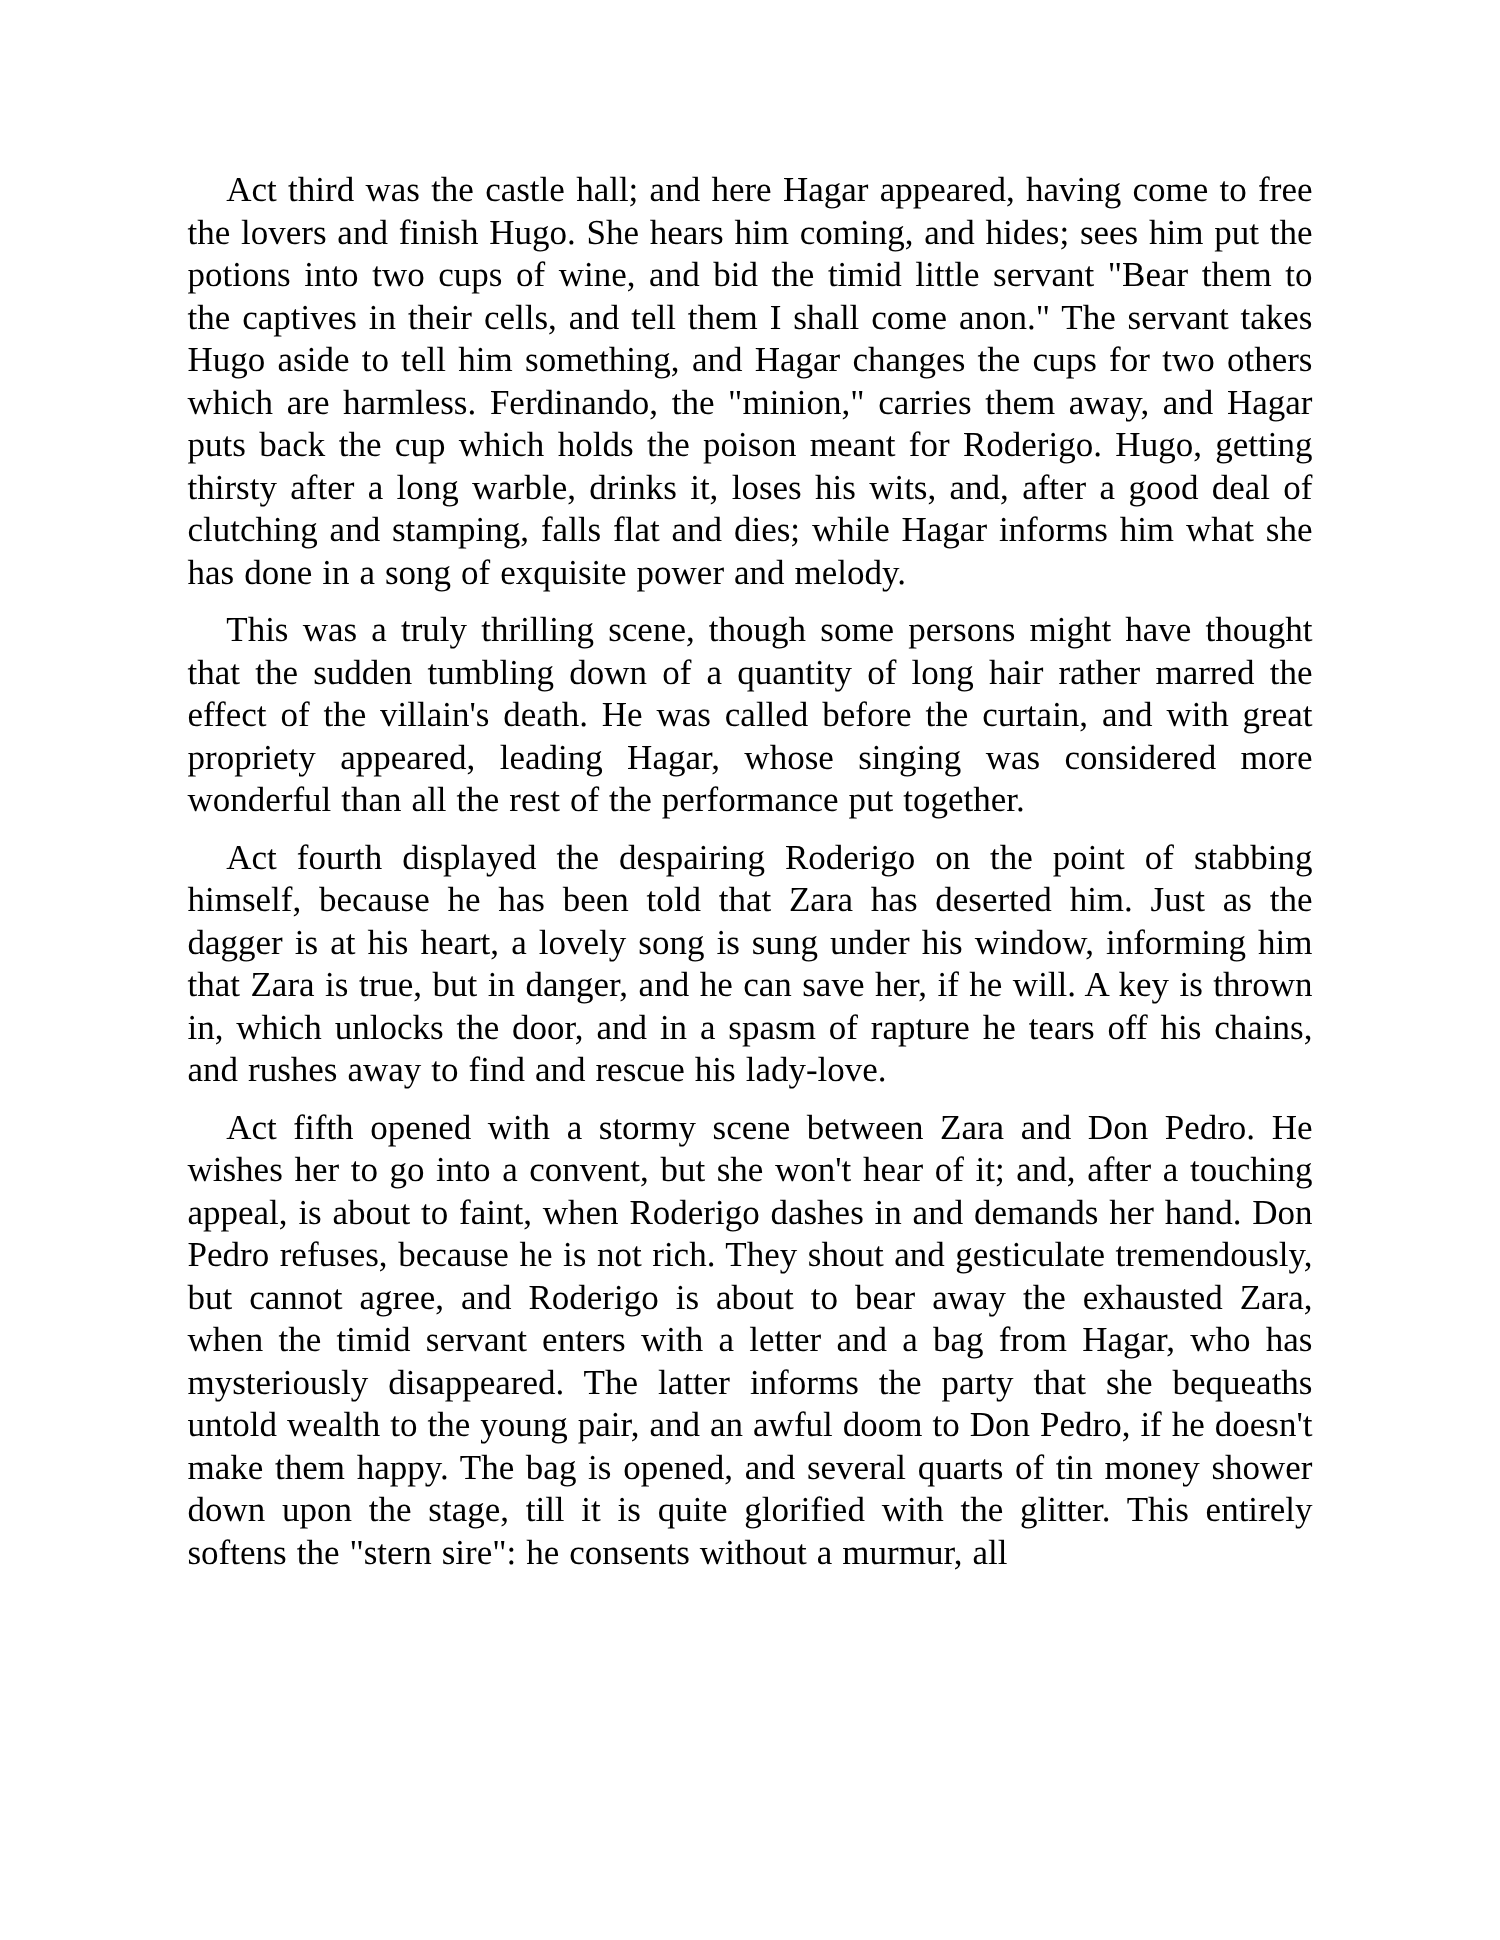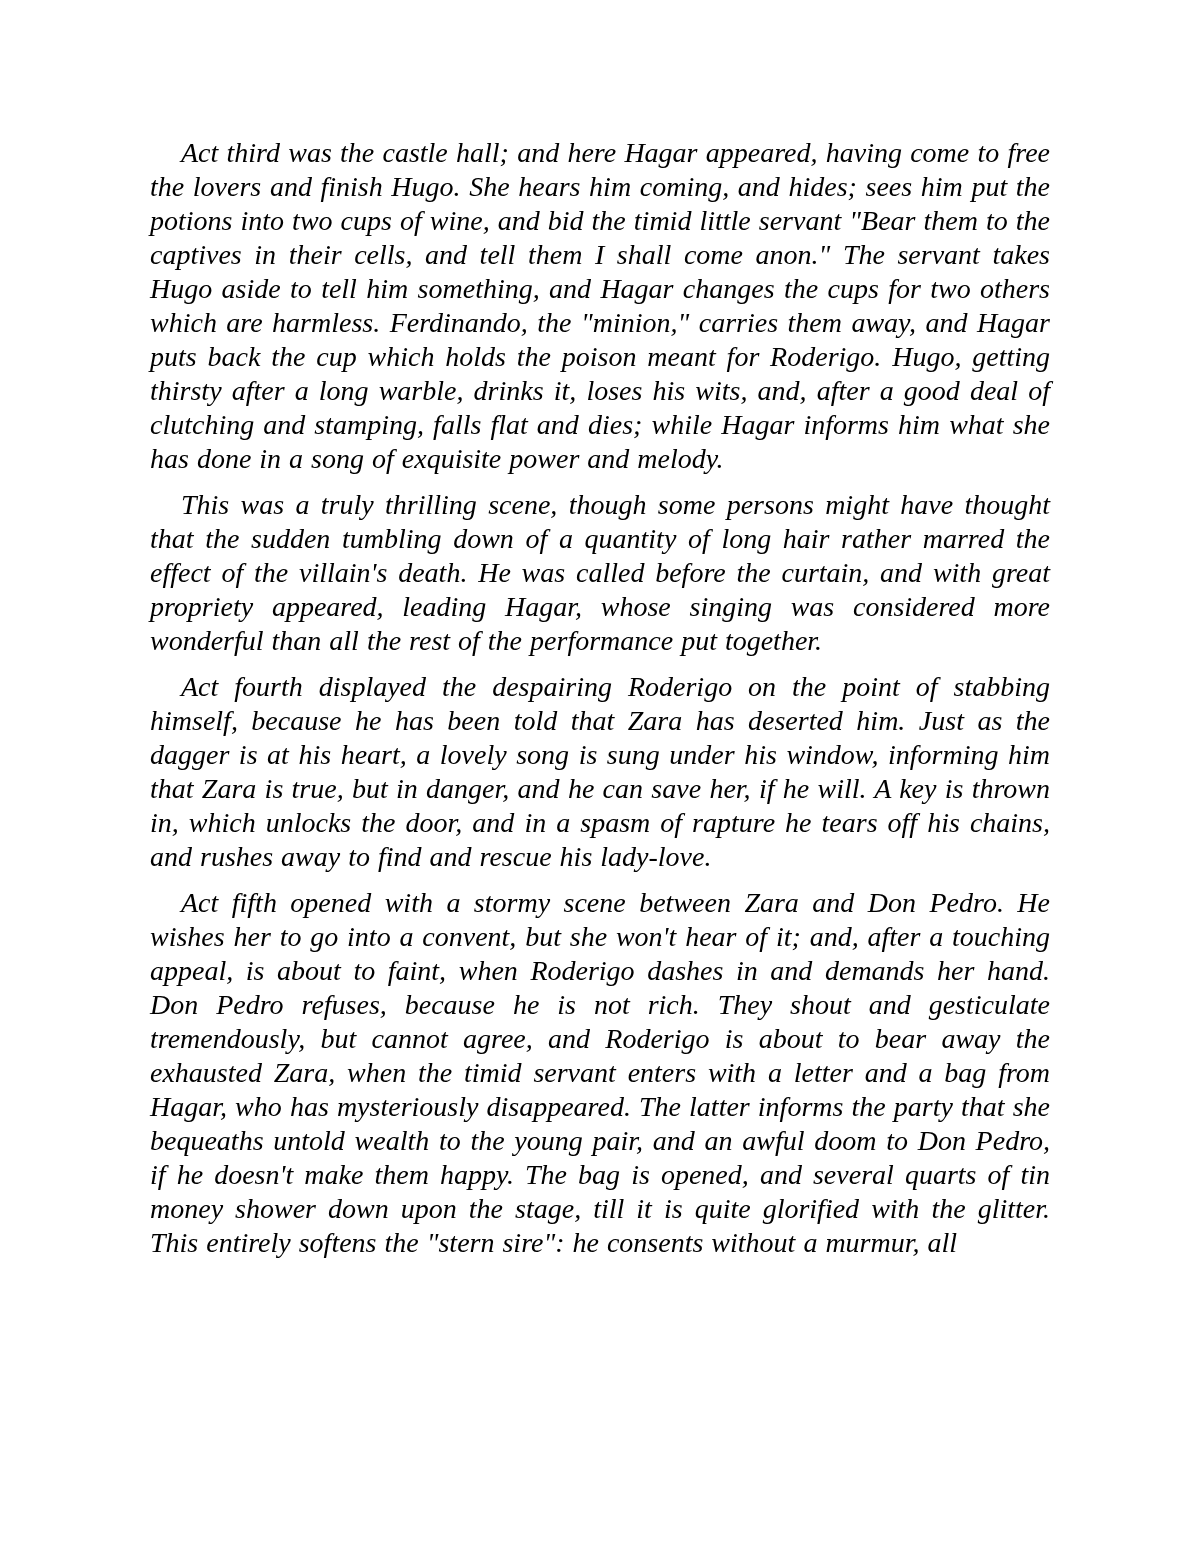--- a/index.html
+++ b/index.html
@@ -25,21 +25,20 @@
     font-size: 28px;
     line-height: 34px;
     text-align: justify;
     word-spacing: 1px;
   }
   .page p + p {
     margin-top: 12px;
   }
   .page p.indent {
     text-indent: 31px;
-    font-style: italic;
   }
 </style>
 </head>
 <body>
 
 <div class="page">
   <p class="indent">Act third was the castle hall; and here Hagar appeared, having come to free the lovers and finish Hugo. She hears him coming, and hides; sees him put the potions into two cups of wine, and bid the timid little servant "Bear them to the captives in their cells, and tell them I shall come anon." The servant takes Hugo aside to tell him something, and Hagar changes the cups for two others which are harmless. Ferdinando, the "minion," carries them away, and Hagar puts back the cup which holds the poison meant for Roderigo. Hugo, getting thirsty after a long warble, drinks it, loses his wits, and, after a good deal of clutching and stamping, falls flat and dies; while Hagar informs him what she has done in a song of exquisite power and melody.</p>
   <p class="indent">This was a truly thrilling scene, though some persons might have thought that the sudden tumbling down of a quantity of long hair rather marred the effect of the villain's death. He was called before the curtain, and with great propriety appeared, leading Hagar, whose singing was considered more wonderful than all the rest of the performance put together.</p>
   <p class="indent">Act fourth displayed the despairing Roderigo on the point of stabbing himself, because he has been told that Zara has deserted him. Just as the dagger is at his heart, a lovely song is sung under his window, informing him that Zara is true, but in danger, and he can save her, if he will. A key is thrown in, which unlocks the door, and in a spasm of rapture he tears off his chains, and rushes away to find and rescue his lady-love.</p>
   <p class="indent">Act fifth opened with a stormy scene between Zara and Don Pedro. He wishes her to go into a convent, but she won't hear of it; and, after a touching appeal, is about to faint, when Roderigo dashes in and demands her hand. Don Pedro refuses, because he is not rich. They shout and gesticulate tremendously, but cannot agree, and Roderigo is about to bear away the exhausted Zara, when the timid servant enters with a letter and a bag from Hagar, who has mysteriously disappeared. The latter informs the party that she bequeaths untold wealth to the young pair, and an awful doom to Don Pedro, if he doesn't make them happy. The bag is opened, and several quarts of tin money shower down upon the stage, till it is quite glorified with the glitter. This entirely softens the "stern sire": he consents without a murmur, all</p>

